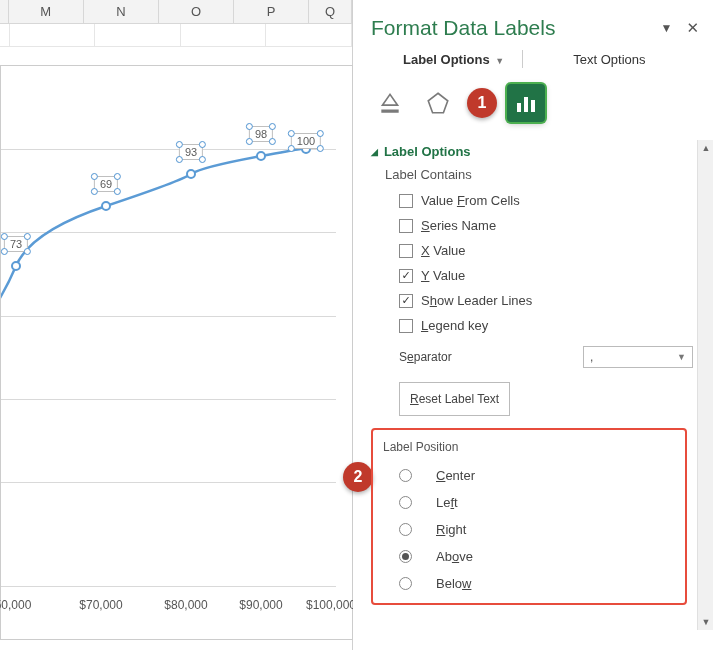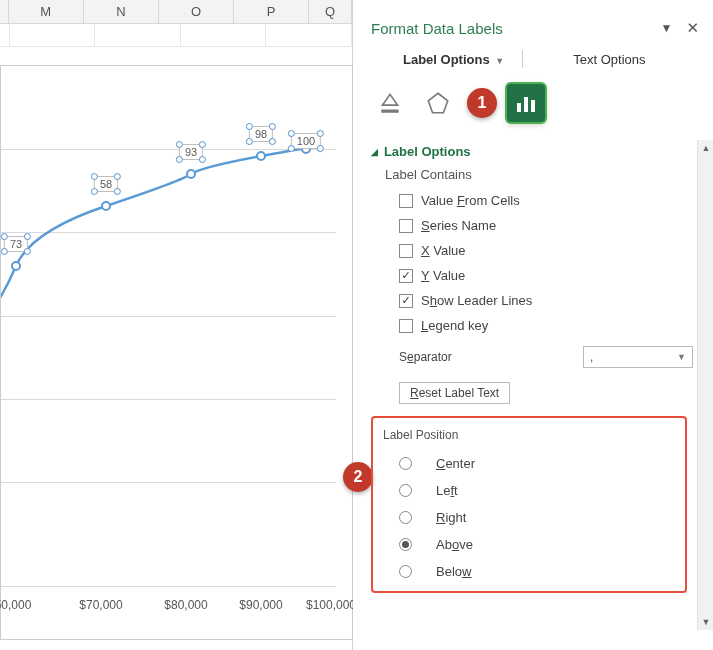--- a/index.html
+++ b/index.html
@@ -47,21 +47,21 @@
   .handle { position: absolute; width: 7px; height: 7px; background: #fff; border: 1.5px solid #4f93d1; border-radius: 50%; }
   .labelbox .h-tl { left: -4px; top: -4px; }
   .labelbox .h-tr { right: -4px; top: -4px; }
   .labelbox .h-bl { left: -4px; bottom: -4px; }
   .labelbox .h-br { right: -4px; bottom: -4px; }
 
   svg.linepath { position: absolute; left: 0; top: 0; width: 100%; height: 100%; pointer-events: none; }
 
   
   .pane-header { padding: 10px 14px 0 18px; display: flex; align-items: center; justify-content: space-between; height: 46px; }
-  .pane-title { color: #2e7d4f; font-size: 15px; font-weight: 400; }
+  .pane-title { color: #2e7d4f; font-size: 21px; font-weight: 400; }
   .pane-ctrls { display: flex; gap: 14px; align-items: center; }
   .pane-caret { font-size: 12px; color: #555; }
   .pane-close { font-size: 15px; color: #555; }
 
   .tab-row { padding: 4px 18px 10px 18px; display: flex; gap: 18px; align-items: center; }
   .tab-lbl { font-size: 13px; color: #333; margin-left: 32px; }
   .tab-lbl.bold { font-weight: 600; }
   .tab-drop { font-size: 9px; color: #777; margin-left: 2px; }
   .sep { width: 1px; height: 18px; background: #ccc; }
 
@@ -84,21 +84,21 @@
   .sect-head { color: #217346; font-weight: 600; font-size: 13px; padding: 4px 0 6px 0; display: flex; align-items: center; gap: 6px; }
   .tri { font-size: 9px; color: #217346; }
   .sub-head { font-size: 13px; color: #555; padding: 2px 0 6px 14px; }
 
   .chk-row { display: flex; align-items: center; gap: 8px; padding: 5px 0 5px 28px; font-size: 13px; color: #444; }
   .chk { width: 14px; height: 14px; border: 1px solid #888; background: #fff; display: flex; align-items: center; justify-content: center; font-size: 11px; color: #333; }
   .chk.on::after { content: "✓"; }
 
   .sep-row { display: flex; align-items: center; gap: 10px; padding: 8px 12px 8px 28px; }
   .sep-combo { flex: 1; max-width: 110px; margin-left: auto; height: 22px; border: 1px solid #bbb; background: #fff; display: flex; align-items: center; justify-content: space-between; padding: 0 6px; font-size: 12px; color: #555; }
-  .reset-btn { margin: 6px 0 12px 28px; border: 1px solid #bbb; background: #fff; padding: 3px 10px; font-size: 12px; color: #444; display: inline-block; }
+  .reset-btn { margin: 6px 0 12px 28px; border: 1px solid #bbb; background: #fff; padding: 9px 10px; font-size: 12px; color: #444; display: inline-block; }
 
   .pos-box { border: 2px solid #e74c3c; border-radius: 4px; padding: 10px 10px 6px 10px; margin-right: 18px; position: relative; }
   .pos-title { font-size: 12px; color: #555; padding-bottom: 8px; }
   .rad-row { display: flex; align-items: center; gap: 24px; padding: 6px 0 6px 16px; font-size: 13px; color: #444; }
   .rad { width: 13px; height: 13px; border: 1px solid #888; border-radius: 50%; display: flex; align-items: center; justify-content: center; }
   .rad.on::after { content: ""; width: 7px; height: 7px; border-radius: 50%; background: #555; }
 
   .ul { text-decoration: underline; }
 </style>
 </head>
@@ -139,21 +139,21 @@
           </svg>
 
           <div class="pt" style="left:15px; top:200px;"></div>
           <div class="labelbox" style="left:15px; top:186px;">
             <span>73</span>
             <div class="handle h-tl"></div><div class="handle h-tr"></div><div class="handle h-bl"></div><div class="handle h-br"></div>
           </div>
 
           <div class="pt" style="left:105px; top:140px;"></div>
           <div class="labelbox" style="left:105px; top:126px;">
-            <span>58</span>
+            <span>69</span>
             <div class="handle h-tl"></div><div class="handle h-tr"></div><div class="handle h-bl"></div><div class="handle h-br"></div>
           </div>
 
           <div class="pt" style="left:190px; top:108px;"></div>
           <div class="labelbox" style="left:190px; top:94px;">
             <span>93</span>
             <div class="handle h-tl"></div><div class="handle h-tr"></div><div class="handle h-bl"></div><div class="handle h-br"></div>
           </div>
 
           <div class="pt" style="left:260px; top:90px;"></div>

